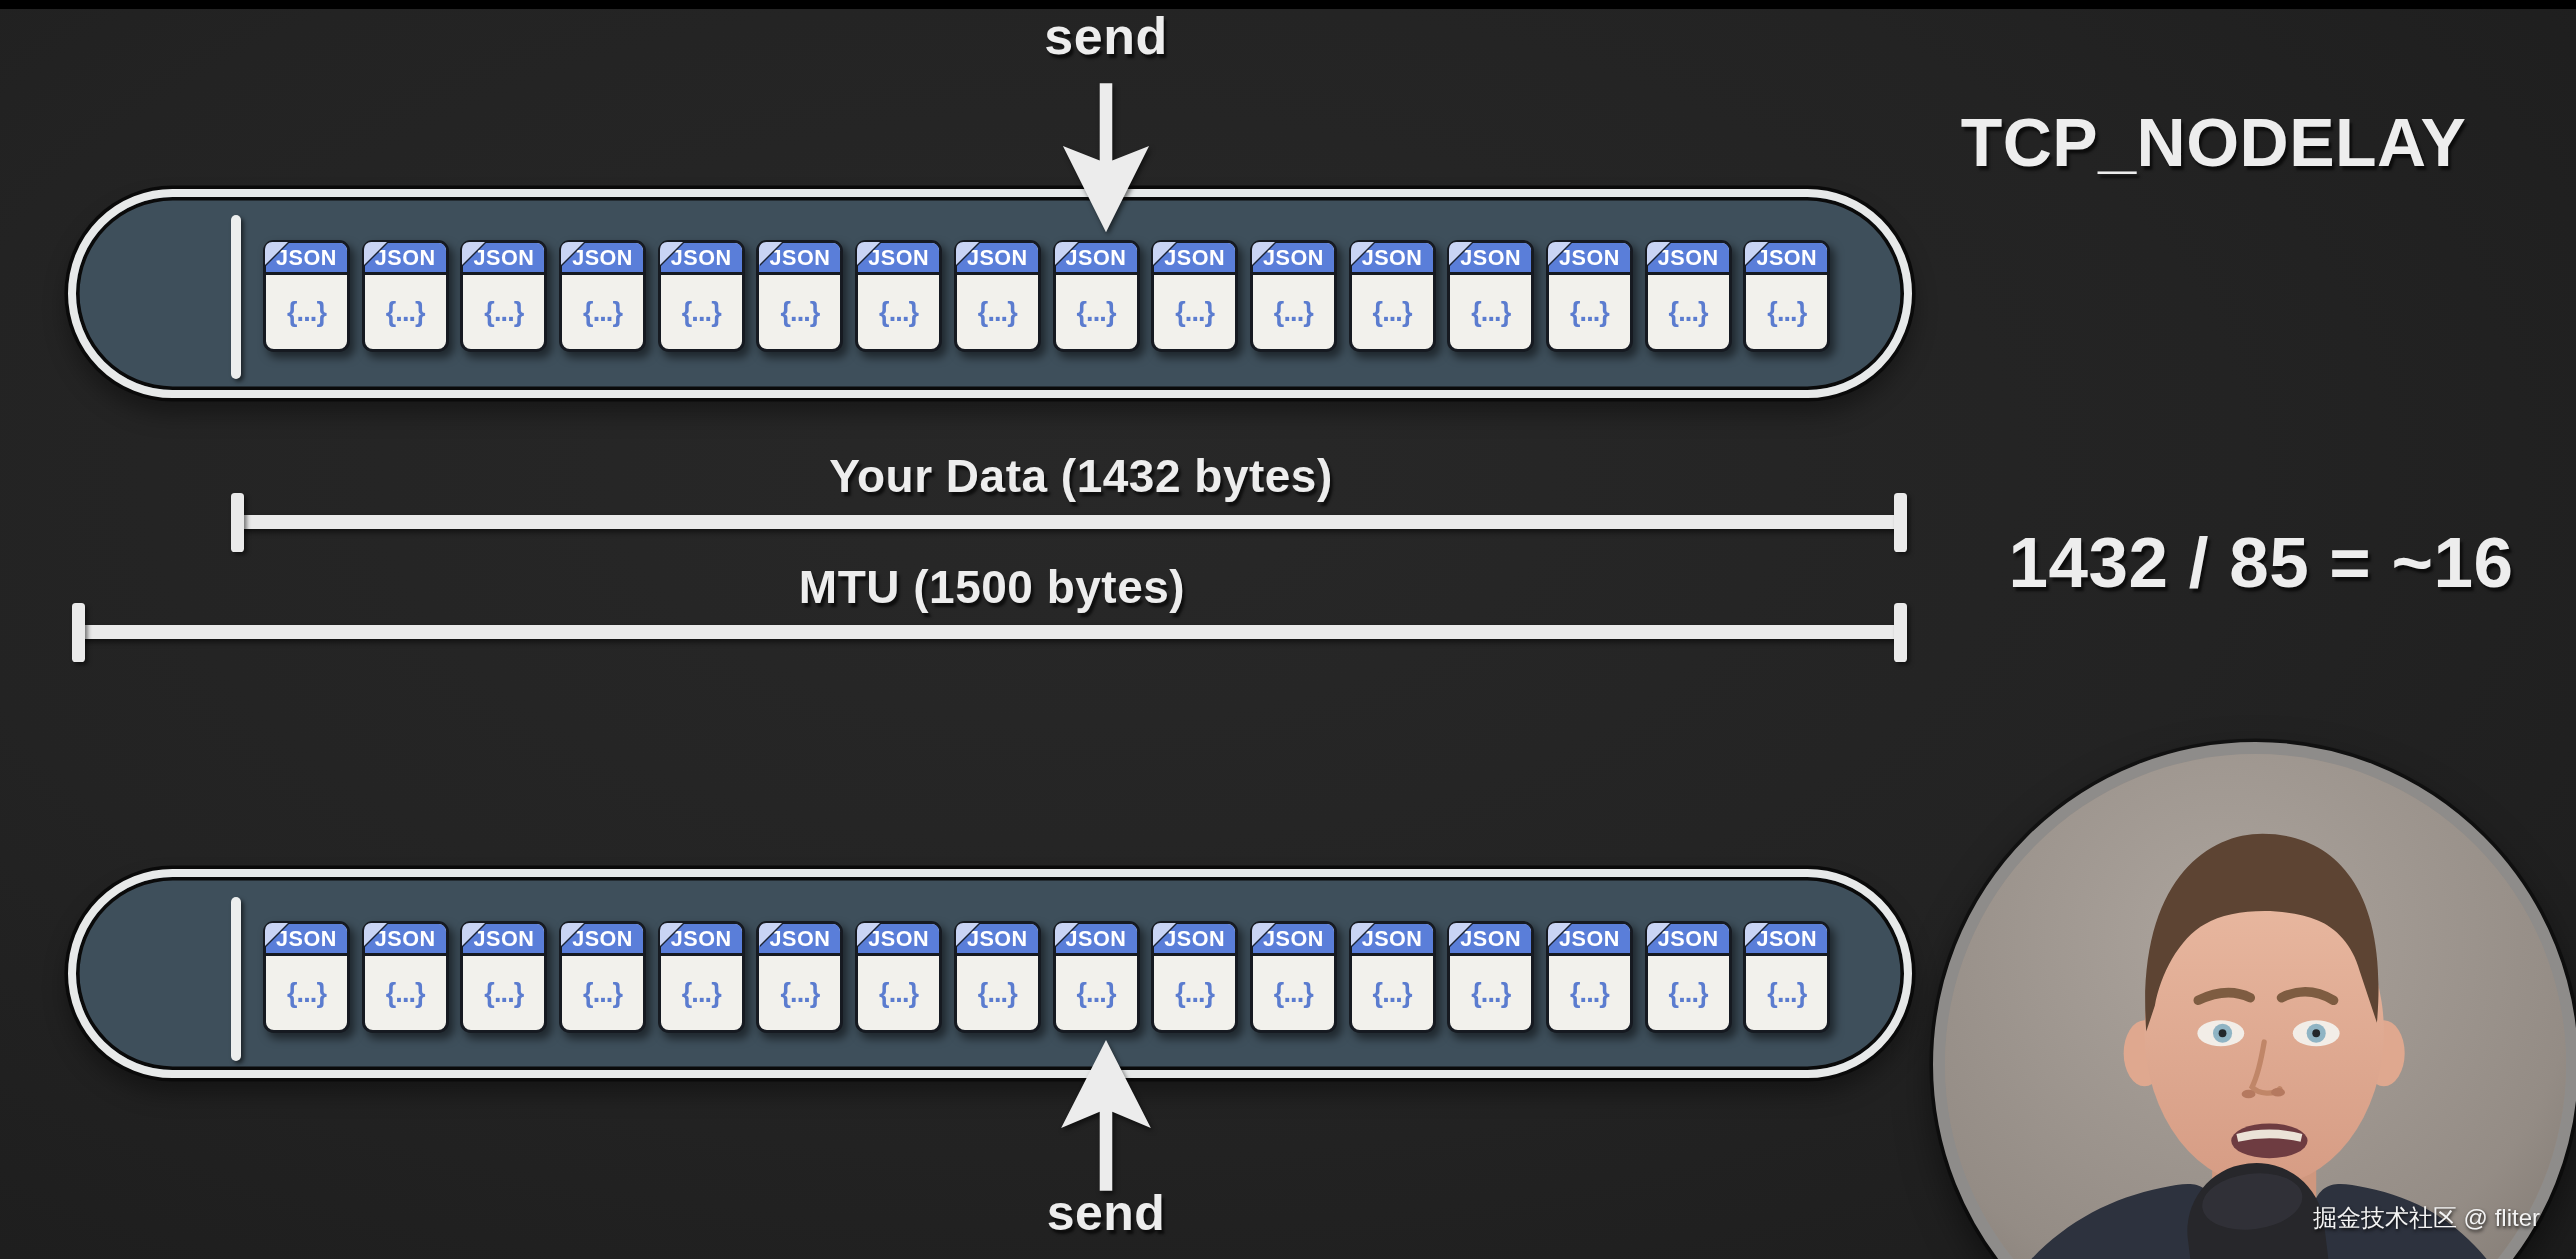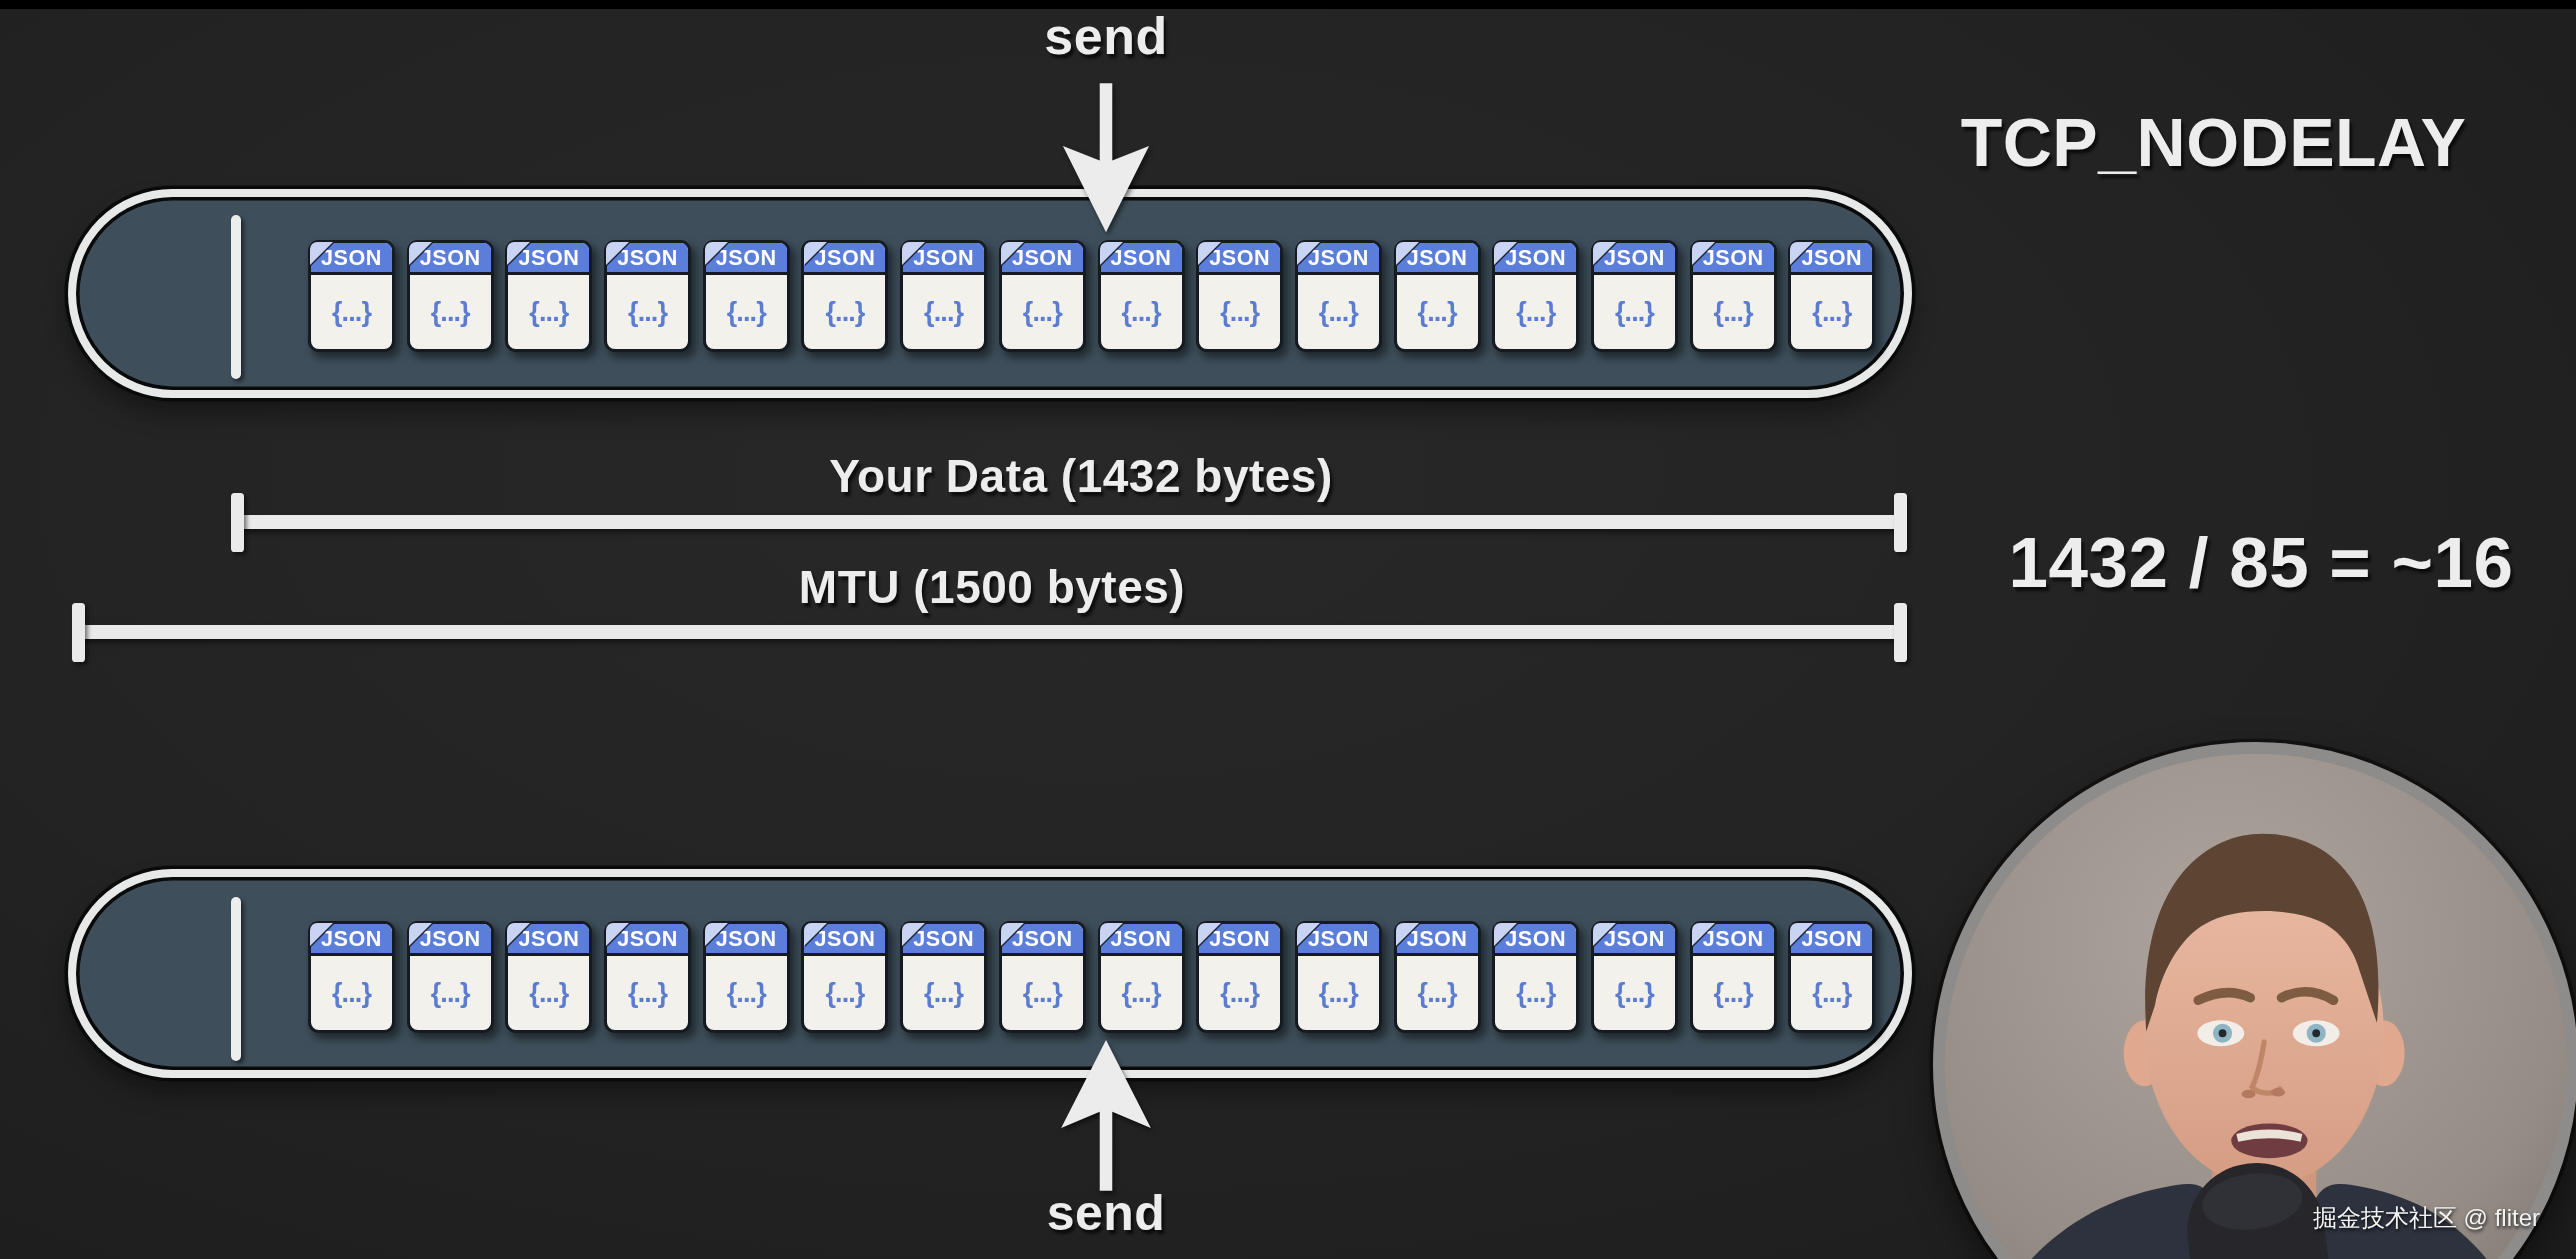--- a/index.html
+++ b/index.html
@@ -19,21 +19,21 @@
   .pill.top{top:189px;}
   .pill.bottom{top:869px;}
   .marker{
     position:absolute;left:231px;width:10px;height:164px;background:#eceeee;
     border-radius:5.4px;box-shadow:2.7px 2.7px 4.5px rgba(0,0,0,.55);z-index:5;
   }
   .marker.top{top:215px;}
   .marker.bottom{top:897px;}
 
   
-  .icon-row{position:absolute;left:263px;display:flex;gap:11.7px;z-index:6;margin-left:45px;}
+  .icon-row{position:absolute;left:263px;display:flex;gap:11.7px;z-index:6;}
   .icon-row.top{top:240px;}
   .icon-row.bottom{top:921px;}
   .json-icon{
     position:relative;flex:none;width:81px;height:106px;
     border:3.6px solid #161a21;border-radius:10.8px;background:#f2f1ec;
     box-shadow:4.5px 5.4px 9px rgba(0,0,0,.5);overflow:visible;
   }
   .jh{
     height:29px;background:#5a7ed9;border-bottom:3.6px solid #161a21;
     border-radius:7.2px 7.2px 0 0;color:#ffffff;text-align:center;

